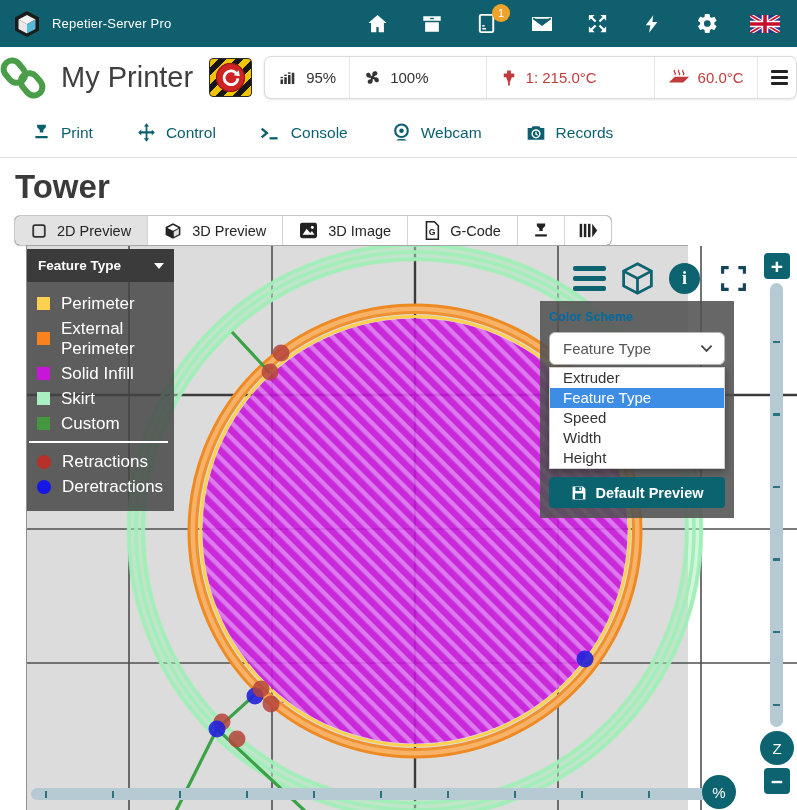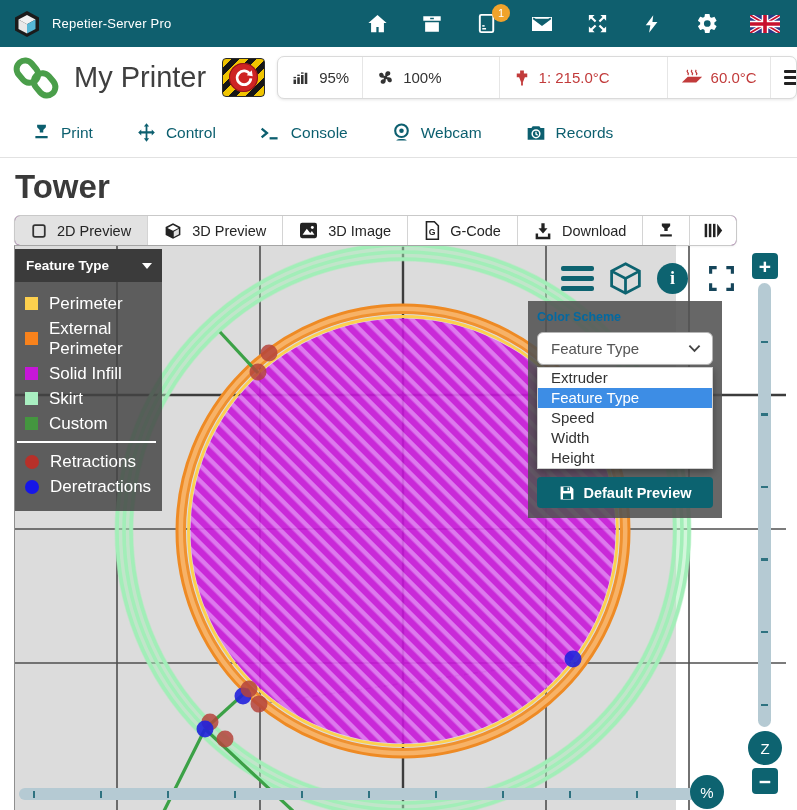--- a/index.html
+++ b/index.html
@@ -9,21 +9,21 @@
 
 .navbar { height:47px; background:#0f5f6e; display:flex; align-items:center; padding:0 17px 0 13px; }
 .nav-logo { width:28px; height:28px; flex:none; }
 .nav-title { color:#fff; font-size:13px; margin-left:11px; white-space:nowrap; letter-spacing:.2px; }
 .nav-spacer { flex:1; }
 .nav-icons { display:flex; align-items:center; gap:31px; }
 .nav-icon { width:24px; height:24px; color:#fff; position:relative; display:flex; align-items:center; justify-content:center; cursor:pointer; }
 .nav-badge { position:absolute; top:-8px; right:-11px; background:#f0a32b; color:#fff; font-size:11px; width:18px; height:18px; border-radius:50%; display:flex; align-items:center; justify-content:center; border:1px solid #fff0; }
 
 
-.printer-header { height:61px; display:flex; align-items:center; padding-left:13px; background:#fff; }
+.printer-header { height:61px; display:flex; align-items:center; background:#fff; }
 .chain-icon { width:46px; height:44px; flex:none; }
 .printer-title { font-size:29px; color:#3f3f3f; font-weight:500; margin:0 16px 0 15px; white-space:nowrap; }
 .estop { width:43px; height:39px; border-radius:4px; border:1px solid #2a2a2a;
   background:repeating-linear-gradient(135deg,#f0c400 0 6px,#161616 6px 12px);
   display:flex; align-items:center; justify-content:center; cursor:pointer; flex:none; }
 .estop-inner { width:29px; height:29px; background:#ce2424; border-radius:50%; display:flex; align-items:center; justify-content:center; box-shadow:inset 0 0 0 1px #8f1717; }
 .status-group { display:flex; align-items:stretch; margin-left:12px; background:#fff; border:1px solid #dadada; border-radius:7px; height:43px; box-shadow:0 1px 3px rgba(0,0,0,.10); overflow:hidden; }
 .status-item { display:flex; align-items:center; gap:8px; padding:0 13px; font-size:15px; color:#333; border-left:1px solid #e6e6e6; cursor:pointer; white-space:nowrap; }
 .status-item:first-child { border-left:none; }
 .status-item.hot { color:#c23b3b;margin-left:44px; }
@@ -37,21 +37,21 @@
 
 
 .page-title { font-size:33px; font-weight:bold; color:#3a3a3a; padding:10px 0 9px 15px; background:#fff; }
 .btn-group { display:inline-flex; margin-left:14px; border:1px solid #c9c9c9; border-radius:6px; background:#701a75; height:31px; overflow:hidden; box-shadow:0 1px 2px rgba(0,0,0,.05); }
 .vbtn { display:flex; align-items:center; gap:10px; padding:0 16px; font-size:14.5px; color:#252525; border-left:1px solid #d4d4d4; cursor:pointer; background:#fff; white-space:nowrap; }
 .vbtn:first-child { border-left:none; }
 .vbtn.active { background:#e2e2e2; }
 .vbtn.icon-only { padding:0 13px; }
 
 
-.preview { position:absolute; left:14px; top:245px; width:662px; height:565px; background:#dcdcdc; border-top:1px solid #a5a5a5; border-left:1px solid #8f8f8f; }
+.preview { position:absolute; left:26px; top:245px; width:662px; height:565px; background:#dcdcdc; border-top:1px solid #a5a5a5; border-left:1px solid #8f8f8f; }
 .plot { position:absolute; left:0; top:0; }
 
 
 .legend { position:absolute; left:0; top:3px; width:147px; z-index:5; }
 .legend-header { background:#3b3b3b; height:33px; display:flex; align-items:center; justify-content:space-between; padding:0 10px 0 11px; color:#fff; font-size:13.5px; font-weight:bold; cursor:pointer; }
 .legend-body { background:rgba(68,68,68,.84); padding:9px 0 12px; color:#fff; font-size:17px; }
 .legend-row { display:flex; align-items:center; gap:11px; padding:2.5px 0 2.5px 10px; }
 .sw { width:13px; height:13px; flex:none; }
 .sw.round { border-radius:50%; width:14px; height:14px; }
 .sw-0{background:#fdd04e}.sw-1{background:#f8821c}.sw-2{background:#c716d8}.sw-3{background:#a9efc1}.sw-4{background:#44963f}
@@ -281,27 +281,20 @@
         </svg>
       <span>3D Image</span>
     </div>
     <div class="vbtn">
       <svg viewBox="0 0 20 24" width="16" height="19">
           <path d="M3 1h10l5 5v17H3z" fill="none" stroke="#222" stroke-width="2"></path>
           <text x="6" y="18" font-size="11" font-weight="bold" fill="#222" font-family="Liberation Sans,sans-serif">G</text>
         </svg>
       <span>G-Code</span>
     </div>
-    <div class="vbtn">
-      <svg viewBox="0 0 22 22" width="18" height="18" fill="#222">
-          <polygon points="11,14 5.5,7.5 9,7.5 9,1.5 13,1.5 13,7.5 16.5,7.5"></polygon>
-          <path d="M2 14h3v4h12v-4h3v7H2z"></path>
-        </svg>
-      <span>Download</span>
-    </div>
     <div class="vbtn icon-only">
       <svg viewBox="0 0 24 24" width="20" height="20" fill="#222">
           <path d="M7 3h10v3l-3 3v3h-4V9L7 6z"></path>
           <rect x="5" y="16" width="14" height="2.6"></rect>
         </svg>
     </div>
     <div class="vbtn icon-only">
       <svg viewBox="0 0 24 20" width="20" height="17" fill="#222">
           <rect x="2" y="2" width="3" height="16"></rect>
           <rect x="7" y="2" width="3" height="16"></rect>

